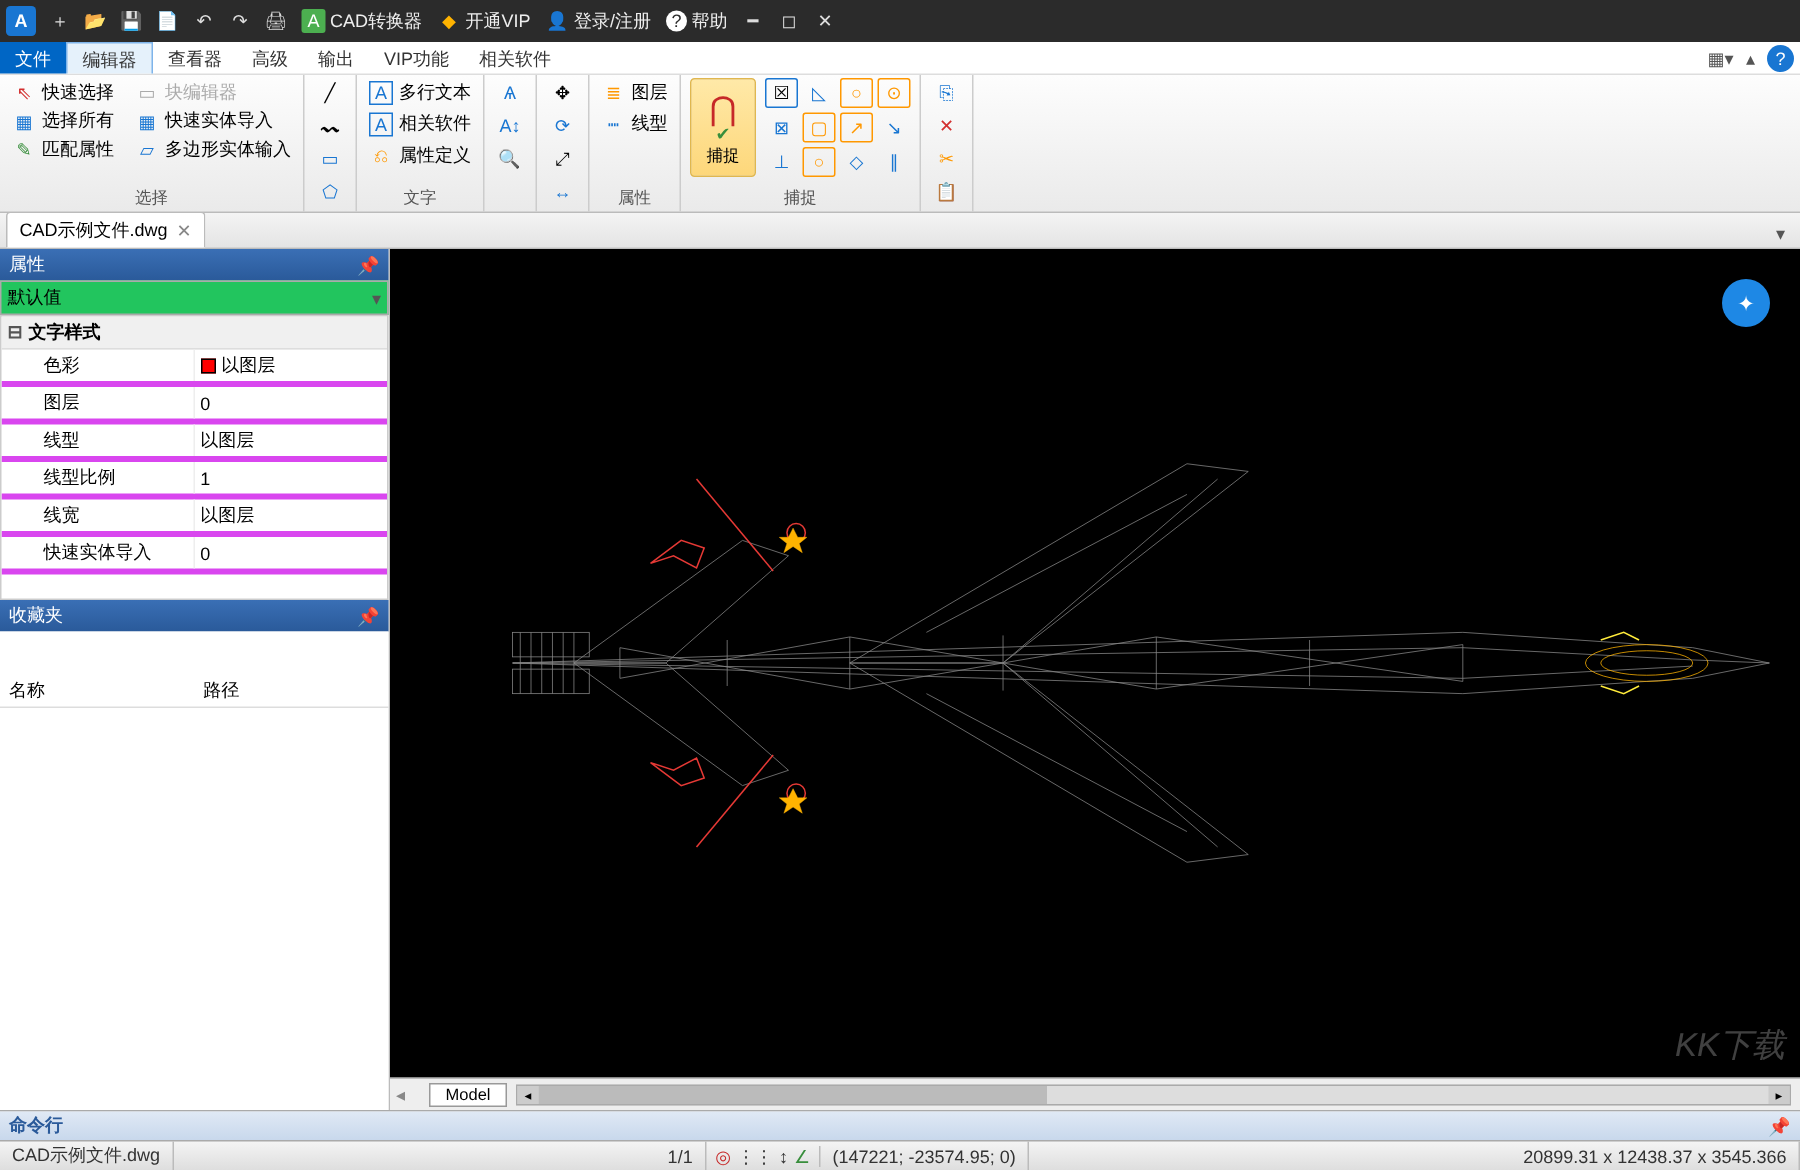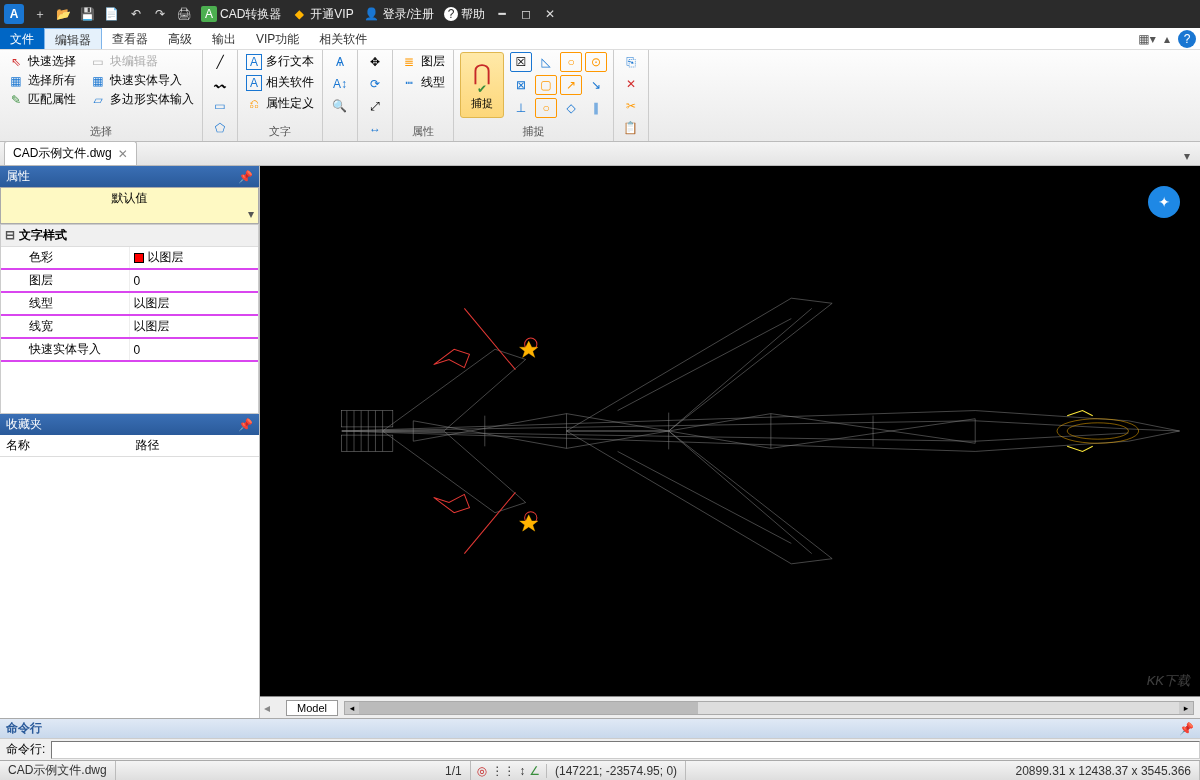--- a/index.html
+++ b/index.html
@@ -28,31 +28,31 @@
 .capture-btn .big-ico{font-size:22px;}
 .doc-tabs{height:24px;background:linear-gradient(#f4f4f4,#e4e4e4);display:flex;align-items:flex-end;border-bottom:1px solid #bbb;padding-left:4px;}
 .doc-tab{background:#fff;border:1px solid #bbb;border-bottom:none;padding:3px 8px;display:flex;align-items:center;border-radius:3px 3px 0 0;margin-right:2px;}
 .doc-tab .close{margin-left:6px;color:#888;cursor:pointer;}
 .doc-tabs .spacer{flex:1;}
 .doc-tabs .dd{width:18px;height:18px;display:flex;align-items:center;justify-content:center;cursor:pointer;color:#555;margin-right:4px;}
 .workspace{flex:1;display:flex;min-height:0;}
 .left-panel{width:260px;display:flex;flex-direction:column;border-right:1px solid #bbb;background:#f7f7f7;}
 .panel-header{background:linear-gradient(#3a6fb5,#2a5a9a);color:#fff;padding:2px 6px;display:flex;align-items:center;}
 .panel-header .pin{margin-left:auto;cursor:pointer;}
-.prop-combo{border:1px solid #aaa;background:#fef9c3;padding:2px 4px;display:flex;align-items:center;flex-direction:column;}
+.prop-combo{border:1px solid #aaa;background:#22c55e;padding:2px 4px;display:flex;align-items:center;}
 .prop-combo .dd{margin-left:auto;color:#555;}
 .prop-grid{flex:1;overflow:auto;background:#fff;border:1px solid #ccc;}
 .prop-section{background:#f0f0f0;padding:2px 4px;border-bottom:1px solid #ddd;font-weight:bold;}
 .prop-section .tree{color:#555;margin-right:4px;}
-.prop-row{display:flex;border-bottom:2px solid #d946ef;}
+.prop-row{display:flex;border-bottom:4px solid #d946ef;}
 .prop-key{width:50%;padding:2px 4px 2px 28px;border-right:1px solid #eee;}
 .prop-val{width:50%;padding:2px 4px;display:flex;align-items:center;}
 .swatch{width:10px;height:10px;background:red;border:1px solid #000;margin-right:4px;}
 .fav-row{display:flex;border-bottom:1px solid #ddd;background:#fff;}
-.fav-col{flex:1;padding:2px 6px;}
+.fav-col{flex:1;padding:2px 6px;margin-top:29px;}
 .fav-body{flex:1;background:#fff;}
 .canvas-area{flex:1;display:flex;flex-direction:column;background:#000;position:relative;}
 .canvas{flex:1;position:relative;overflow:hidden;}
 .canvas svg{position:absolute;top:0;left:0;width:100%;height:100%;}
 .model-tab{height:22px;background:#eee;display:flex;align-items:center;border-top:1px solid #888;}
 .model-tab .mt{background:#fff;border:1px solid #999;padding:1px 10px;margin-left:16px;font-size:11px;}
 .hscroll{flex:1;height:14px;background:#ddd;margin:3px 6px;border:1px solid #aaa;position:relative;}
 .hscroll .thumb{position:absolute;left:0;top:0;width:40%;height:100%;background:#bbb;}
 .hscroll .arr{position:absolute;top:0;width:14px;height:100%;background:#ccc;display:flex;align-items:center;justify-content:center;font-size:9px;}
 .cmd-panel{border-top:1px solid #aaa;background:#fff;display:flex;flex-direction:column;}
@@ -62,21 +62,21 @@
 .cmd-input{display:flex;align-items:center;background:#f0f0f0;border-top:1px solid #ccc;}
 .cmd-input .lbl{padding:2px 6px;}
 .cmd-input input{flex:1;border:1px inset #ccc;padding:1px 3px;background:#fff;}
 .status{height:20px;background:linear-gradient(#f4f4f4,#dedede);display:flex;align-items:center;border-top:1px solid #aaa;font-size:11px;color:#333;}
 .status .cell{padding:0 8px;border-right:1px solid #bbb;height:100%;display:flex;align-items:center;}
 .status .icons{display:flex;gap:4px;align-items:center;padding:0 6px;border-right:1px solid #bbb;}
 .status .filler{flex:1;}
 .compass{position:absolute;top:20px;right:20px;width:32px;height:32px;background:#1e88e5;border-radius:50%;display:flex;align-items:center;justify-content:center;color:#fff;font-size:14px;}
 .right-top{margin-left:auto;display:flex;align-items:center;gap:2px;padding-right:4px;}
 .mini-btn{width:18px;height:18px;display:flex;align-items:center;justify-content:center;cursor:pointer;color:#555;}
-.watermark{position:absolute;bottom:6px;right:10px;color:rgba(255,255,255,0.25);font-size:13px;font-style:italic;pointer-events:none;}
+.watermark{position:absolute;bottom:6px;right:10px;color:rgba(255,255,255,0.25);font-size:22px;font-style:italic;pointer-events:none;}
 </style>
 </head>
 <body>
 
 <div class="titlebar">
   <div class="logo">A</div>
   <div class="tb-btn">＋</div>
   <div class="tb-btn">📂</div>
   <div class="tb-btn">💾</div>
   <div class="tb-btn">📄</div>
@@ -318,20 +318,26 @@
               <span>0</span>
             </div>
           </div>
           <div class="prop-row">
             <div class="prop-key">线型</div>
             <div class="prop-val">
               <span>以图层</span>
             </div>
           </div>
           <div class="prop-row">
+            <div class="prop-key">线型比例</div>
+            <div class="prop-val">
+              <span>1</span>
+            </div>
+          </div>
+          <div class="prop-row">
             <div class="prop-key">线宽</div>
             <div class="prop-val">
               <span>以图层</span>
             </div>
           </div>
           <div class="prop-row">
             <div class="prop-key">快速实体导入</div>
             <div class="prop-val">
               <span>0</span>
             </div>
@@ -426,24 +432,20 @@
       </div>
     </div>
   </div>
 </div>
 
 <div class="cmd-panel">
   <div class="cmd-header">
     <span>命令行</span>
     <span class="pin">📌</span>
   </div>
-  <div class="cmd-input">
-    <span class="lbl">命令行:</span>
-    <input type="text" style="">
-  </div>
 </div>
 
 <div class="status">
   <div class="cell">CAD示例文件.dwg</div>
   <div class="filler"></div>
   <div class="cell">1/1</div>
   <div class="icons">
     <span style="color:#c62828">◎</span>
     <span>⋮⋮</span>
     <span>↕</span>

